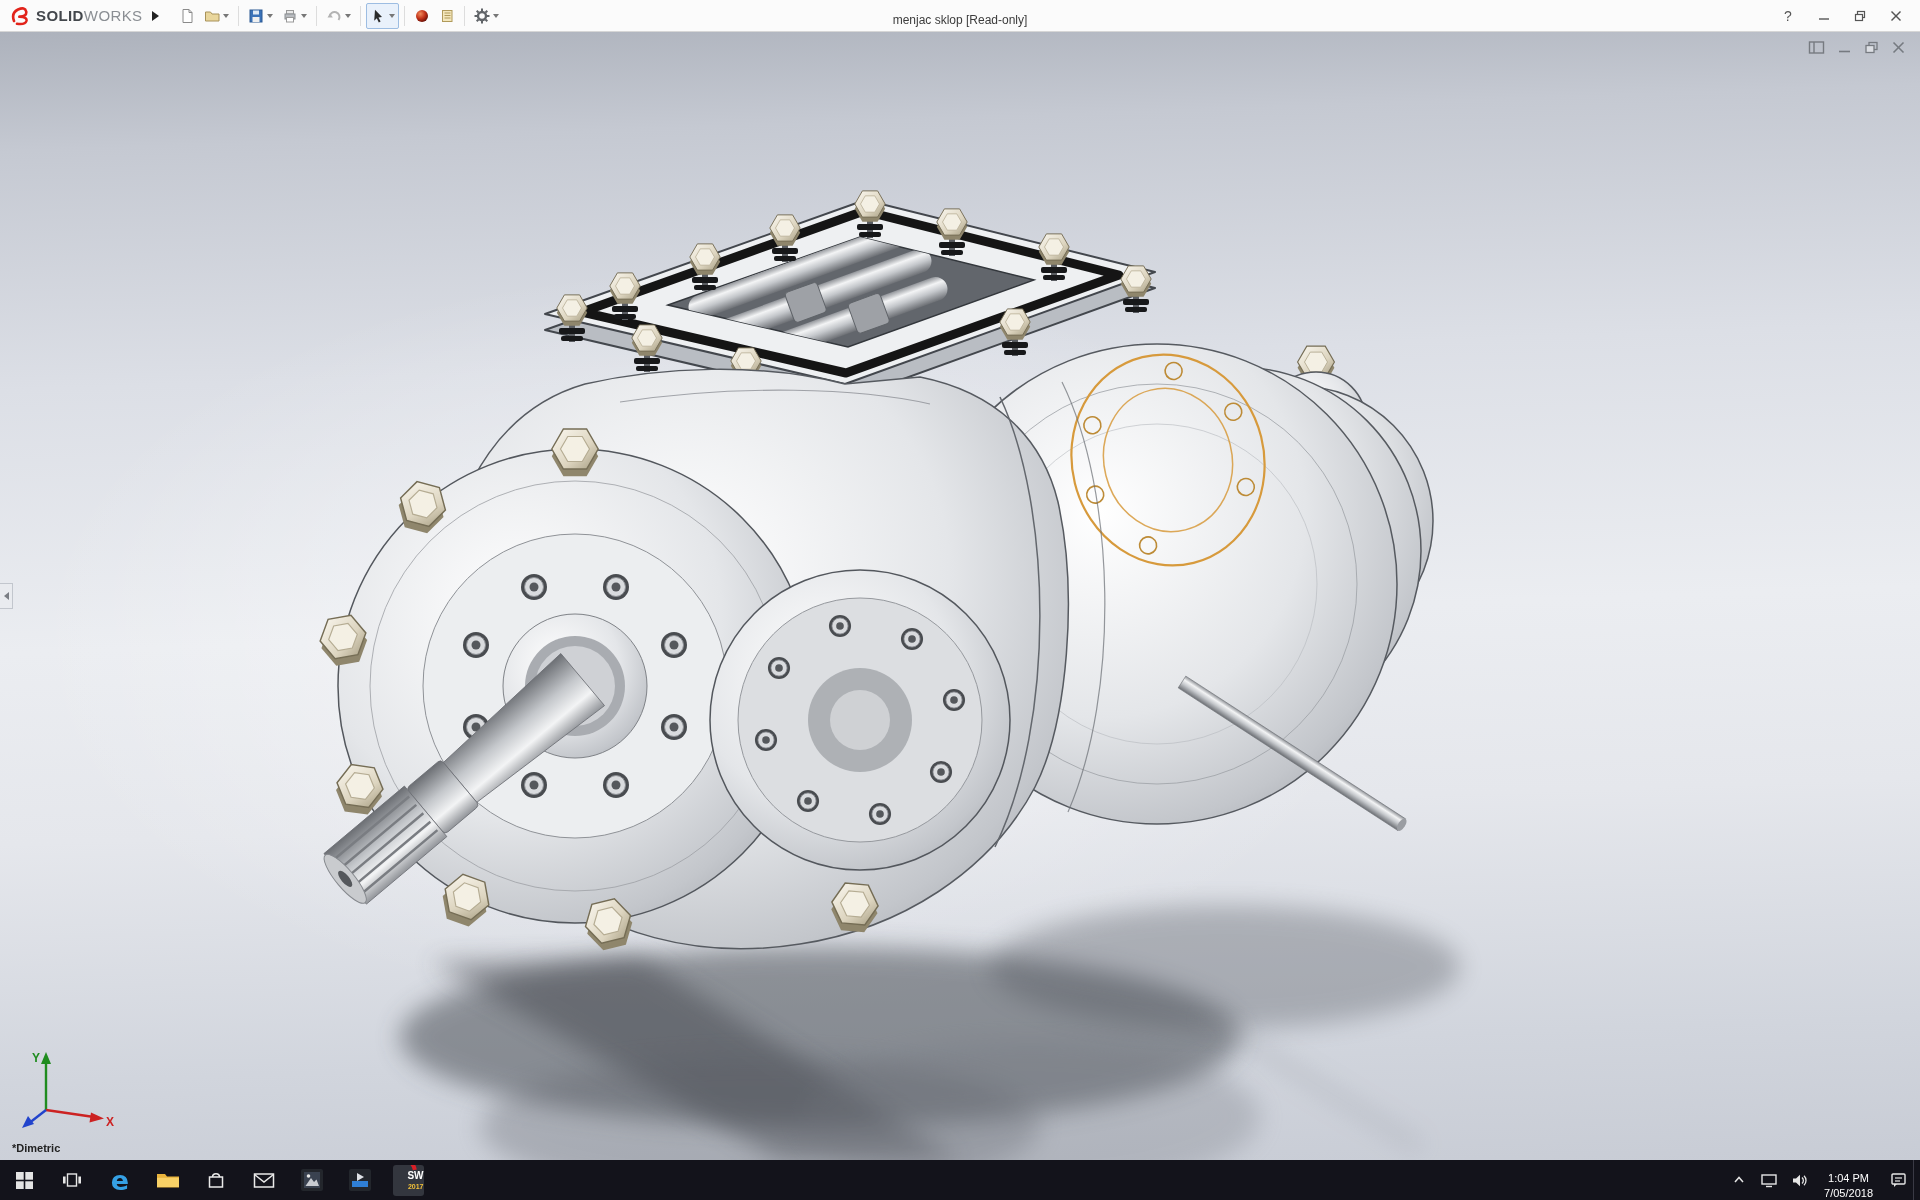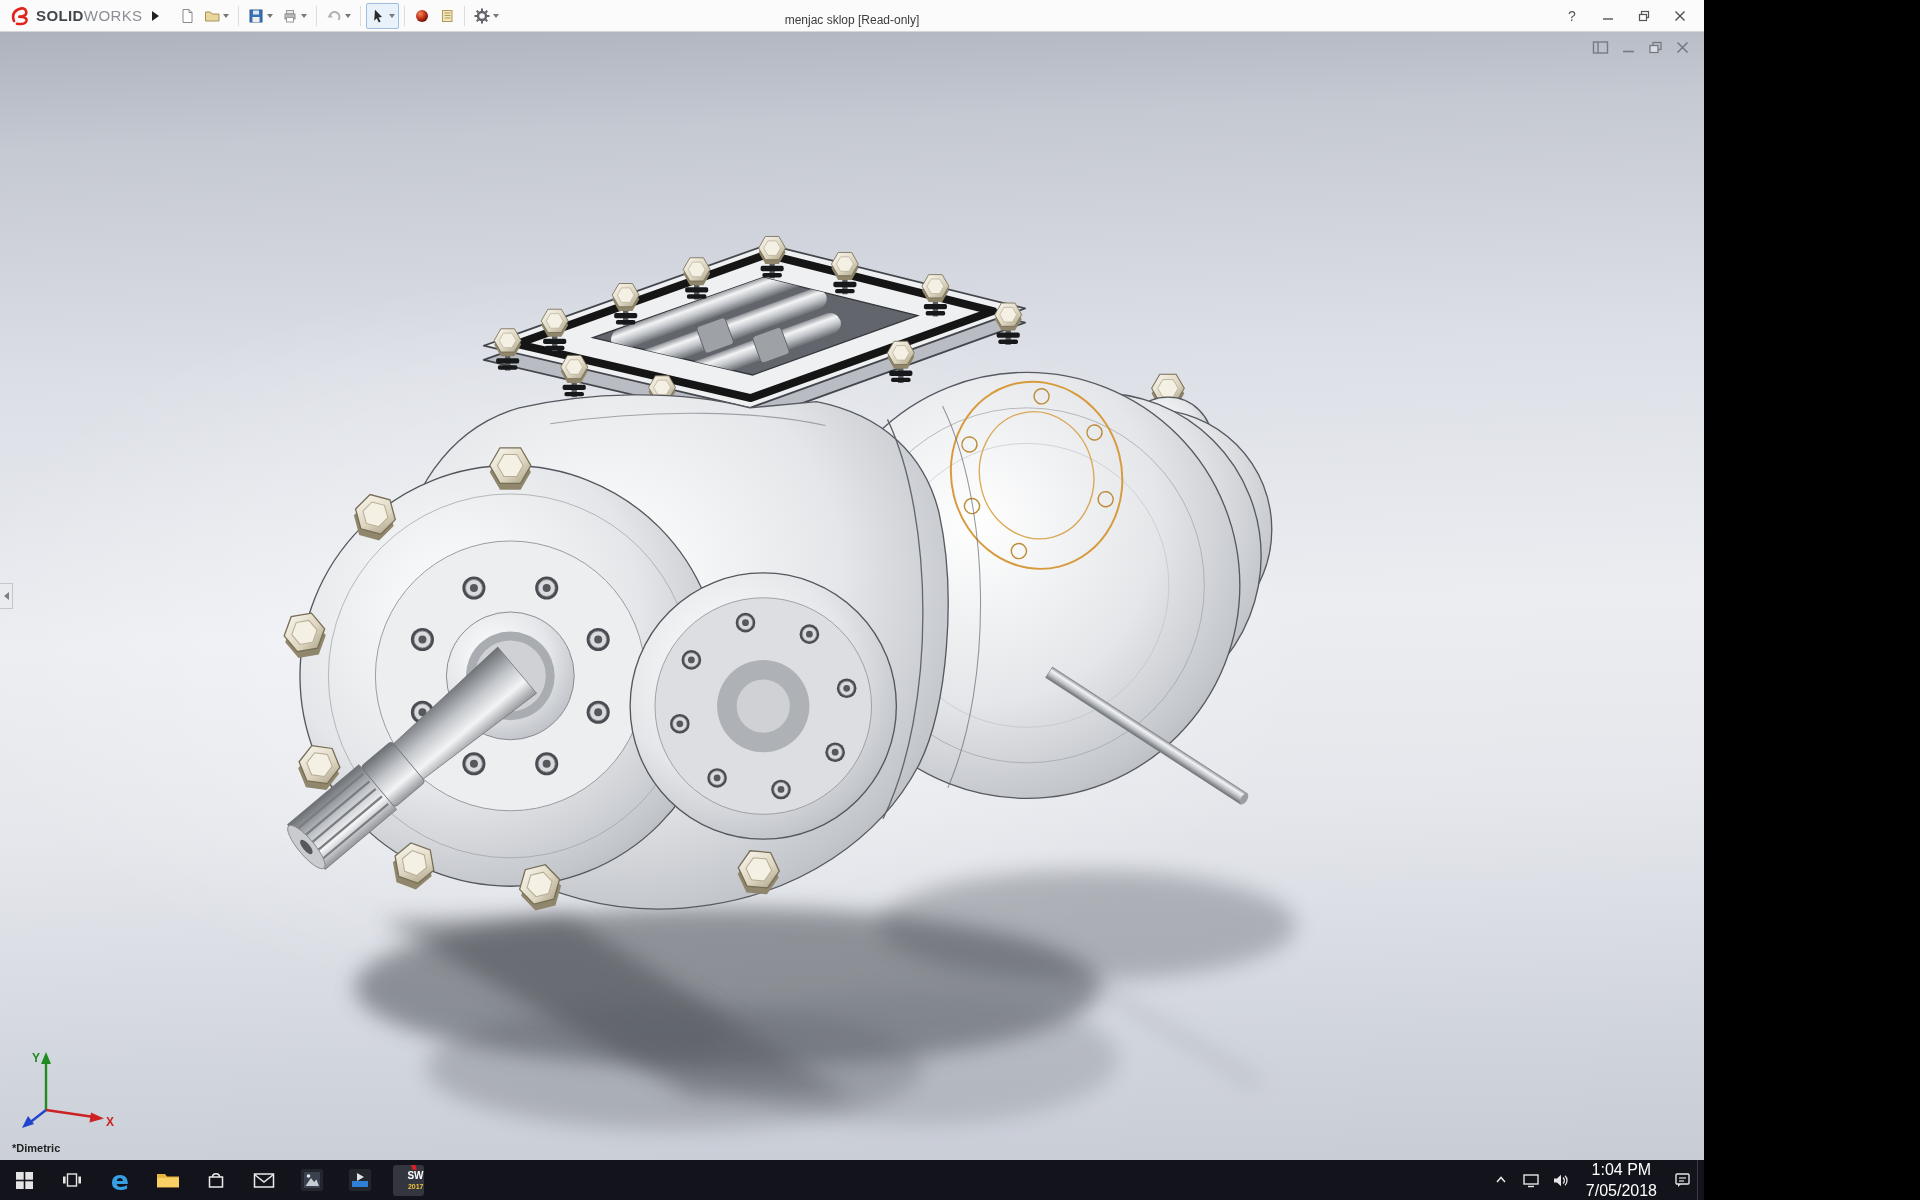--- a/index.html
+++ b/index.html
@@ -1,17 +1,17 @@
 <!DOCTYPE html>
 <html><head>
 <meta charset="utf-8">
 <style>
   *{box-sizing:border-box;margin:0;padding:0}
   html,body{width:1920px;height:1200px;overflow:hidden;font-family:"Liberation Sans",sans-serif;background:#000}
-  .app{display:flex;flex-direction:column;width:1704px;height:1200px}
+  .app{display:flex;flex-direction:column;width:1920px;height:1200px}
 
   
   .titlebar{height:32px;background:#fbfbfb;border-bottom:1px solid #d6d6d6;display:flex;align-items:center;padding:0 6px;position:relative;flex:0 0 32px}
   .brand{display:flex;align-items:center;gap:4px;padding:0 4px}
   .brand-bold{font-weight:700;color:#43474c;font-size:15px;letter-spacing:.4px}
   .brand-light{font-weight:400;color:#8a8e93;font-size:15px;letter-spacing:.4px}
   .flyout{background:none;border:none;width:18px;height:22px;display:flex;align-items:center;justify-content:center;cursor:pointer}
   .flyout-tri{width:0;height:0;border-top:5px solid transparent;border-bottom:5px solid transparent;border-left:7px solid #222}
   .toolbar{display:flex;align-items:center;margin-left:10px;gap:1px}
   .tbtn{display:flex;align-items:center;height:26px;padding:0 3px;border:1px solid transparent;background:transparent;border-radius:2px;cursor:pointer}
@@ -40,21 +40,21 @@
   .tb-btn{width:48px;display:flex;align-items:center;justify-content:center;background:transparent;border:none;cursor:pointer}
   .tb-search{width:336px;background:#fff;display:flex;align-items:center;padding:0 10px;gap:9px}
   .tb-search input{flex:1;border:none;outline:none;font-size:13.5px;color:#333;background:transparent;font-family:"Liberation Sans",sans-serif}
   .edge-e{font-size:27px;font-weight:700;color:#35a0e4;line-height:1;font-family:"DejaVu Sans",sans-serif}
   .sw-tile{width:31px;height:31px;background:#33363e;border-radius:3px;position:relative;display:flex;flex-direction:column;align-items:flex-end;justify-content:center;overflow:hidden}
   .sw-tile .sw-txt{color:#fff;font-size:10px;font-weight:700;line-height:1;z-index:1}
   .sw-tile .sw-year{color:#f2c13a;font-size:7px;font-weight:700;line-height:1;margin-top:2px;z-index:1}
   .sw-swoosh{position:absolute;left:-6px;top:-8px;width:30px;height:30px;border:4px solid #d81f26;border-radius:50%;border-bottom-color:transparent;border-right-color:transparent;transform:rotate(35deg)}
   .tray{margin-left:auto;display:flex;align-items:stretch}
   .tray button{background:none;border:none;width:30px;display:flex;align-items:center;justify-content:center;cursor:pointer}
-  .clock{color:#fff;font-size:16px;text-align:center;line-height:1.3;padding:0 10px;display:flex;flex-direction:column;justify-content:flex-start;cursor:default}
+  .clock{color:#fff;font-size:11px;text-align:center;line-height:1.3;padding:0 10px;display:flex;flex-direction:column;justify-content:flex-end;cursor:default}
   .show-desktop{width:7px;border-left:1px solid #3a3a45}
 </style>
 </head>
 <body>
 
 <div class="app">
 
   <header class="titlebar">
     <div class="brand">
       <svg width="22" height="20" viewBox="0 0 22 20">

